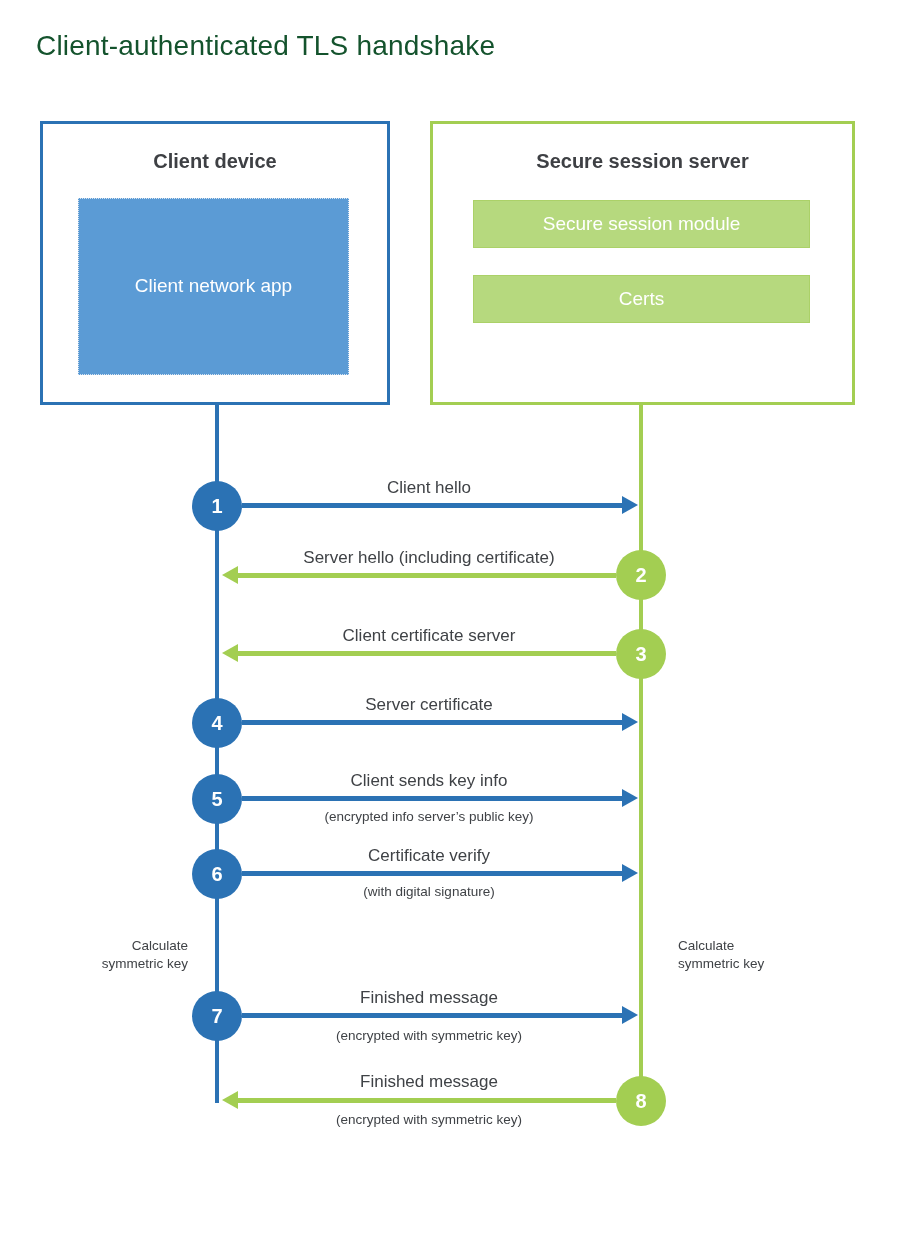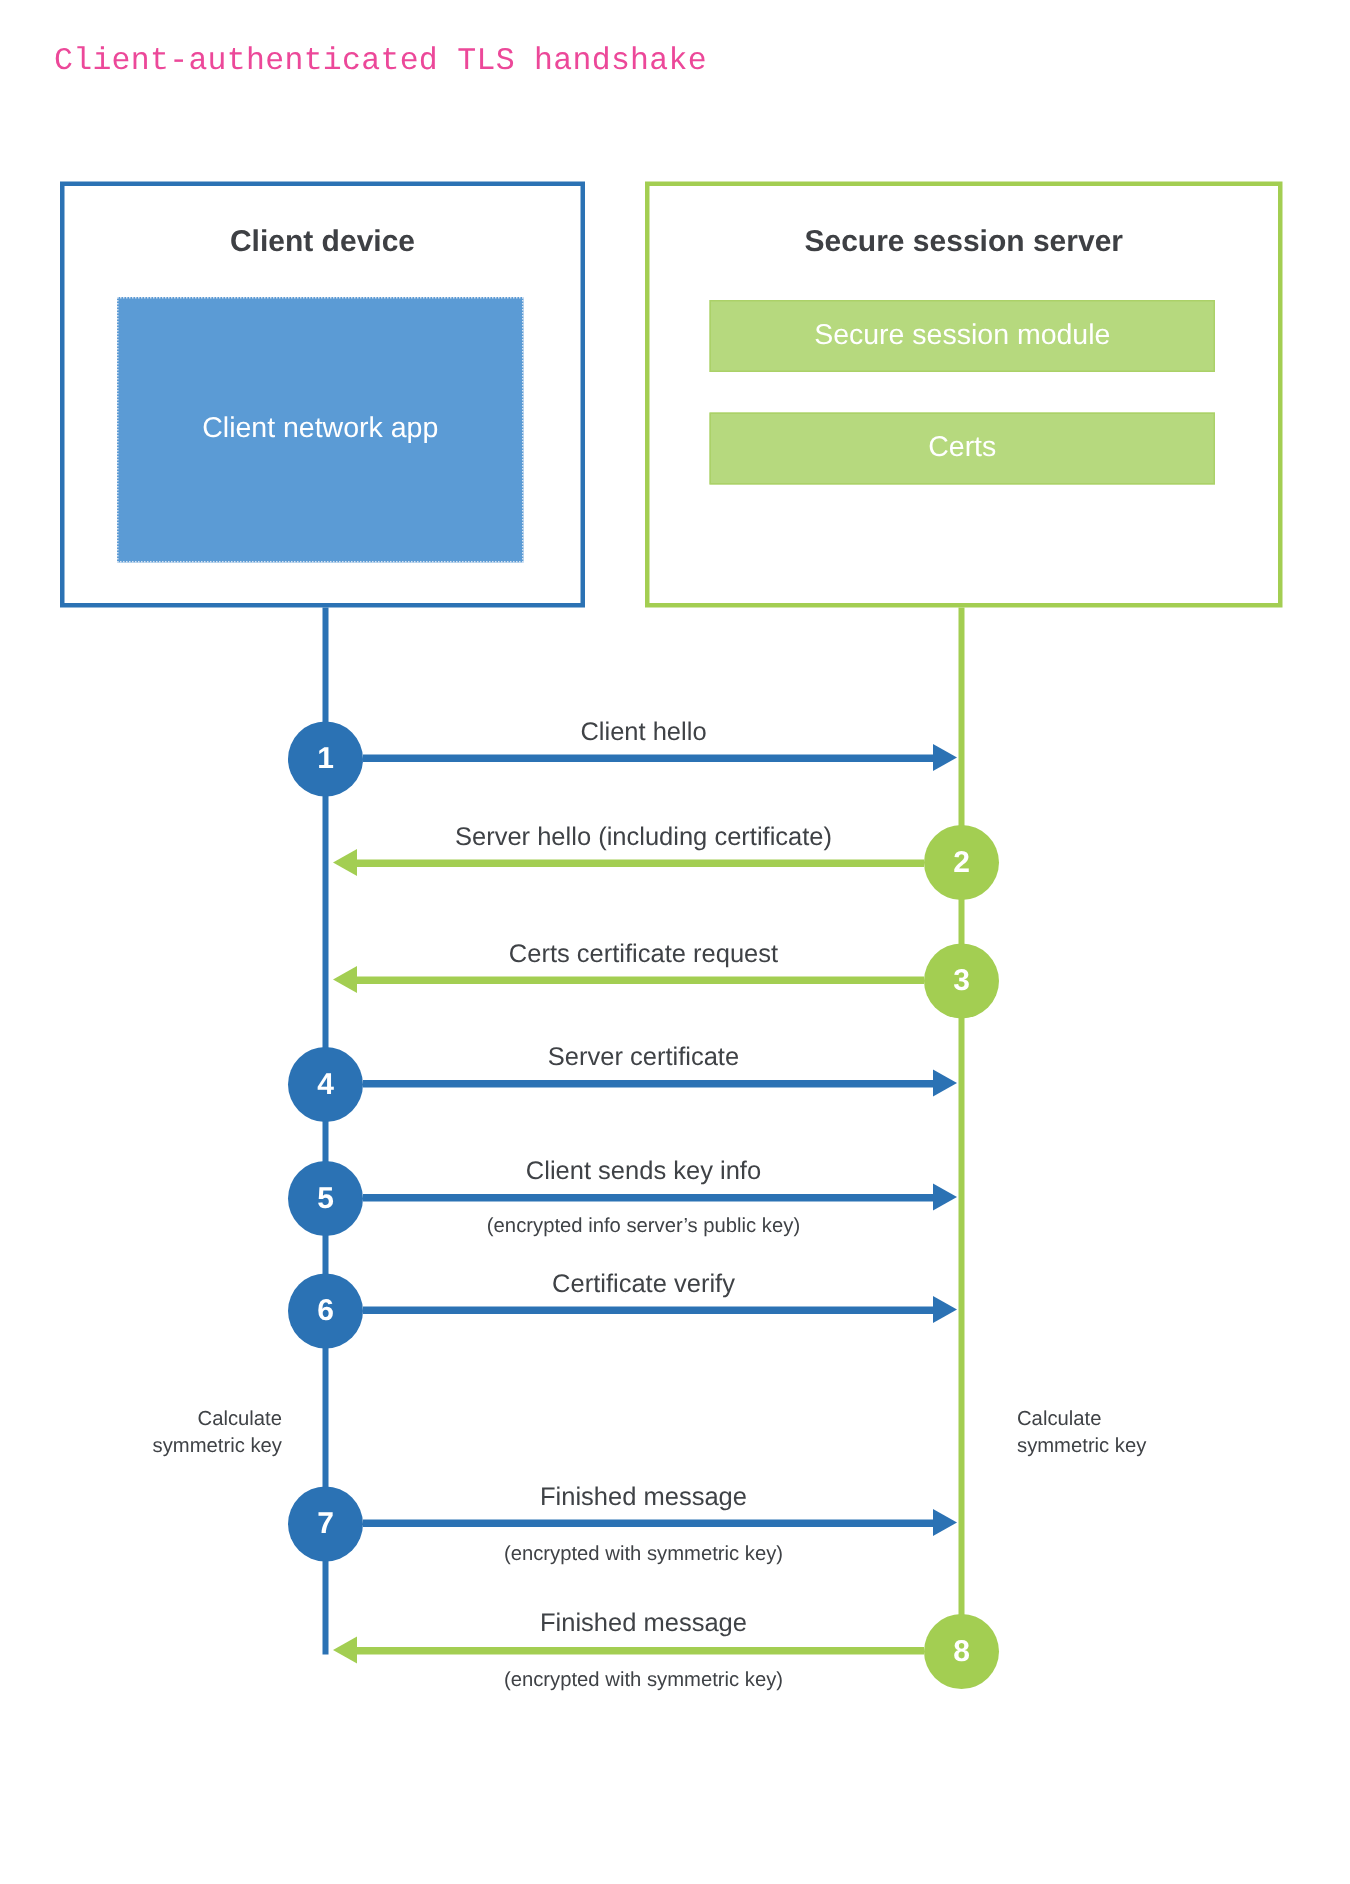--- a/index.html
+++ b/index.html
@@ -2,21 +2,21 @@
 <html><head>
 <meta charset="utf-8">
 <style>
   * { margin:0; padding:0; box-sizing:border-box; }
   html,body { background:#ffffff; }
   body { font-family:"Liberation Sans","DejaVu Sans",sans-serif; }
   .canvas { position:relative; width:900px; height:1256px; background:#ffffff; overflow:hidden; }
 
   .page-title {
     position:absolute; left:36px; top:30px;
-    font-size:21px; font-weight:300; color:#ec4899; letter-spacing:0.2px;font-family:Liberation Mono, monospace;
+    font-size:28px; font-weight:300; color:#14532d; letter-spacing:0.2px;
   }
 
   
   .actor-box { position:absolute; top:121px; height:284px; background:#fff; }
   .client-box { left:40px;  width:350px; border:3px solid #2b72b4; }
   .server-box { left:430px; width:425px; border:3px solid #a3ce52; }
   .box-title {
     margin-top:26px; text-align:center;
     font-size:20px; font-weight:700; color:#3e4044;
   }
@@ -110,34 +110,35 @@
   <div class="circle blue" style="top:481px">1</div>
   <div class="arrow blue" style="top:503px"></div>
   <div class="msg-label" style="top:476px">Client hello</div>
 
   <div class="circle green" style="top:550px">2</div>
   <div class="arrow green" style="top:573px"></div>
   <div class="msg-label" style="top:546px">Server hello (including certificate)</div>
 
   <div class="circle green" style="top:629px">3</div>
   <div class="arrow green" style="top:651px"></div>
-  <div class="msg-label" style="top:624px">Certs certificate request</div>
+  <div class="msg-label" style="top:624px">Client certificate server</div>
 
   <div class="circle blue" style="top:698px">4</div>
   <div class="arrow blue" style="top:720px"></div>
   <div class="msg-label" style="top:693px">Server certificate</div>
 
   <div class="circle blue" style="top:774px">5</div>
   <div class="arrow blue" style="top:796px"></div>
   <div class="msg-label" style="top:769px">Client sends key info</div>
   <div class="msg-sub" style="top:808px">(encrypted info server’s public key)</div>
 
   <div class="circle blue" style="top:849px">6</div>
   <div class="arrow blue" style="top:871px"></div>
   <div class="msg-label" style="top:844px">Certificate verify</div>
+  <div class="msg-sub" style="top:883px">(with digital signature)</div>
 
   <div class="circle blue" style="top:991px">7</div>
   <div class="arrow blue" style="top:1013px"></div>
   <div class="msg-label" style="top:986px">Finished message</div>
   <div class="msg-sub" style="top:1027px">(encrypted with symmetric key)</div>
 
   <div class="circle green" style="top:1076px">8</div>
   <div class="arrow green" style="top:1098px"></div>
   <div class="msg-label" style="top:1070px">Finished message</div>
   <div class="msg-sub" style="top:1111px">(encrypted with symmetric key)</div>

